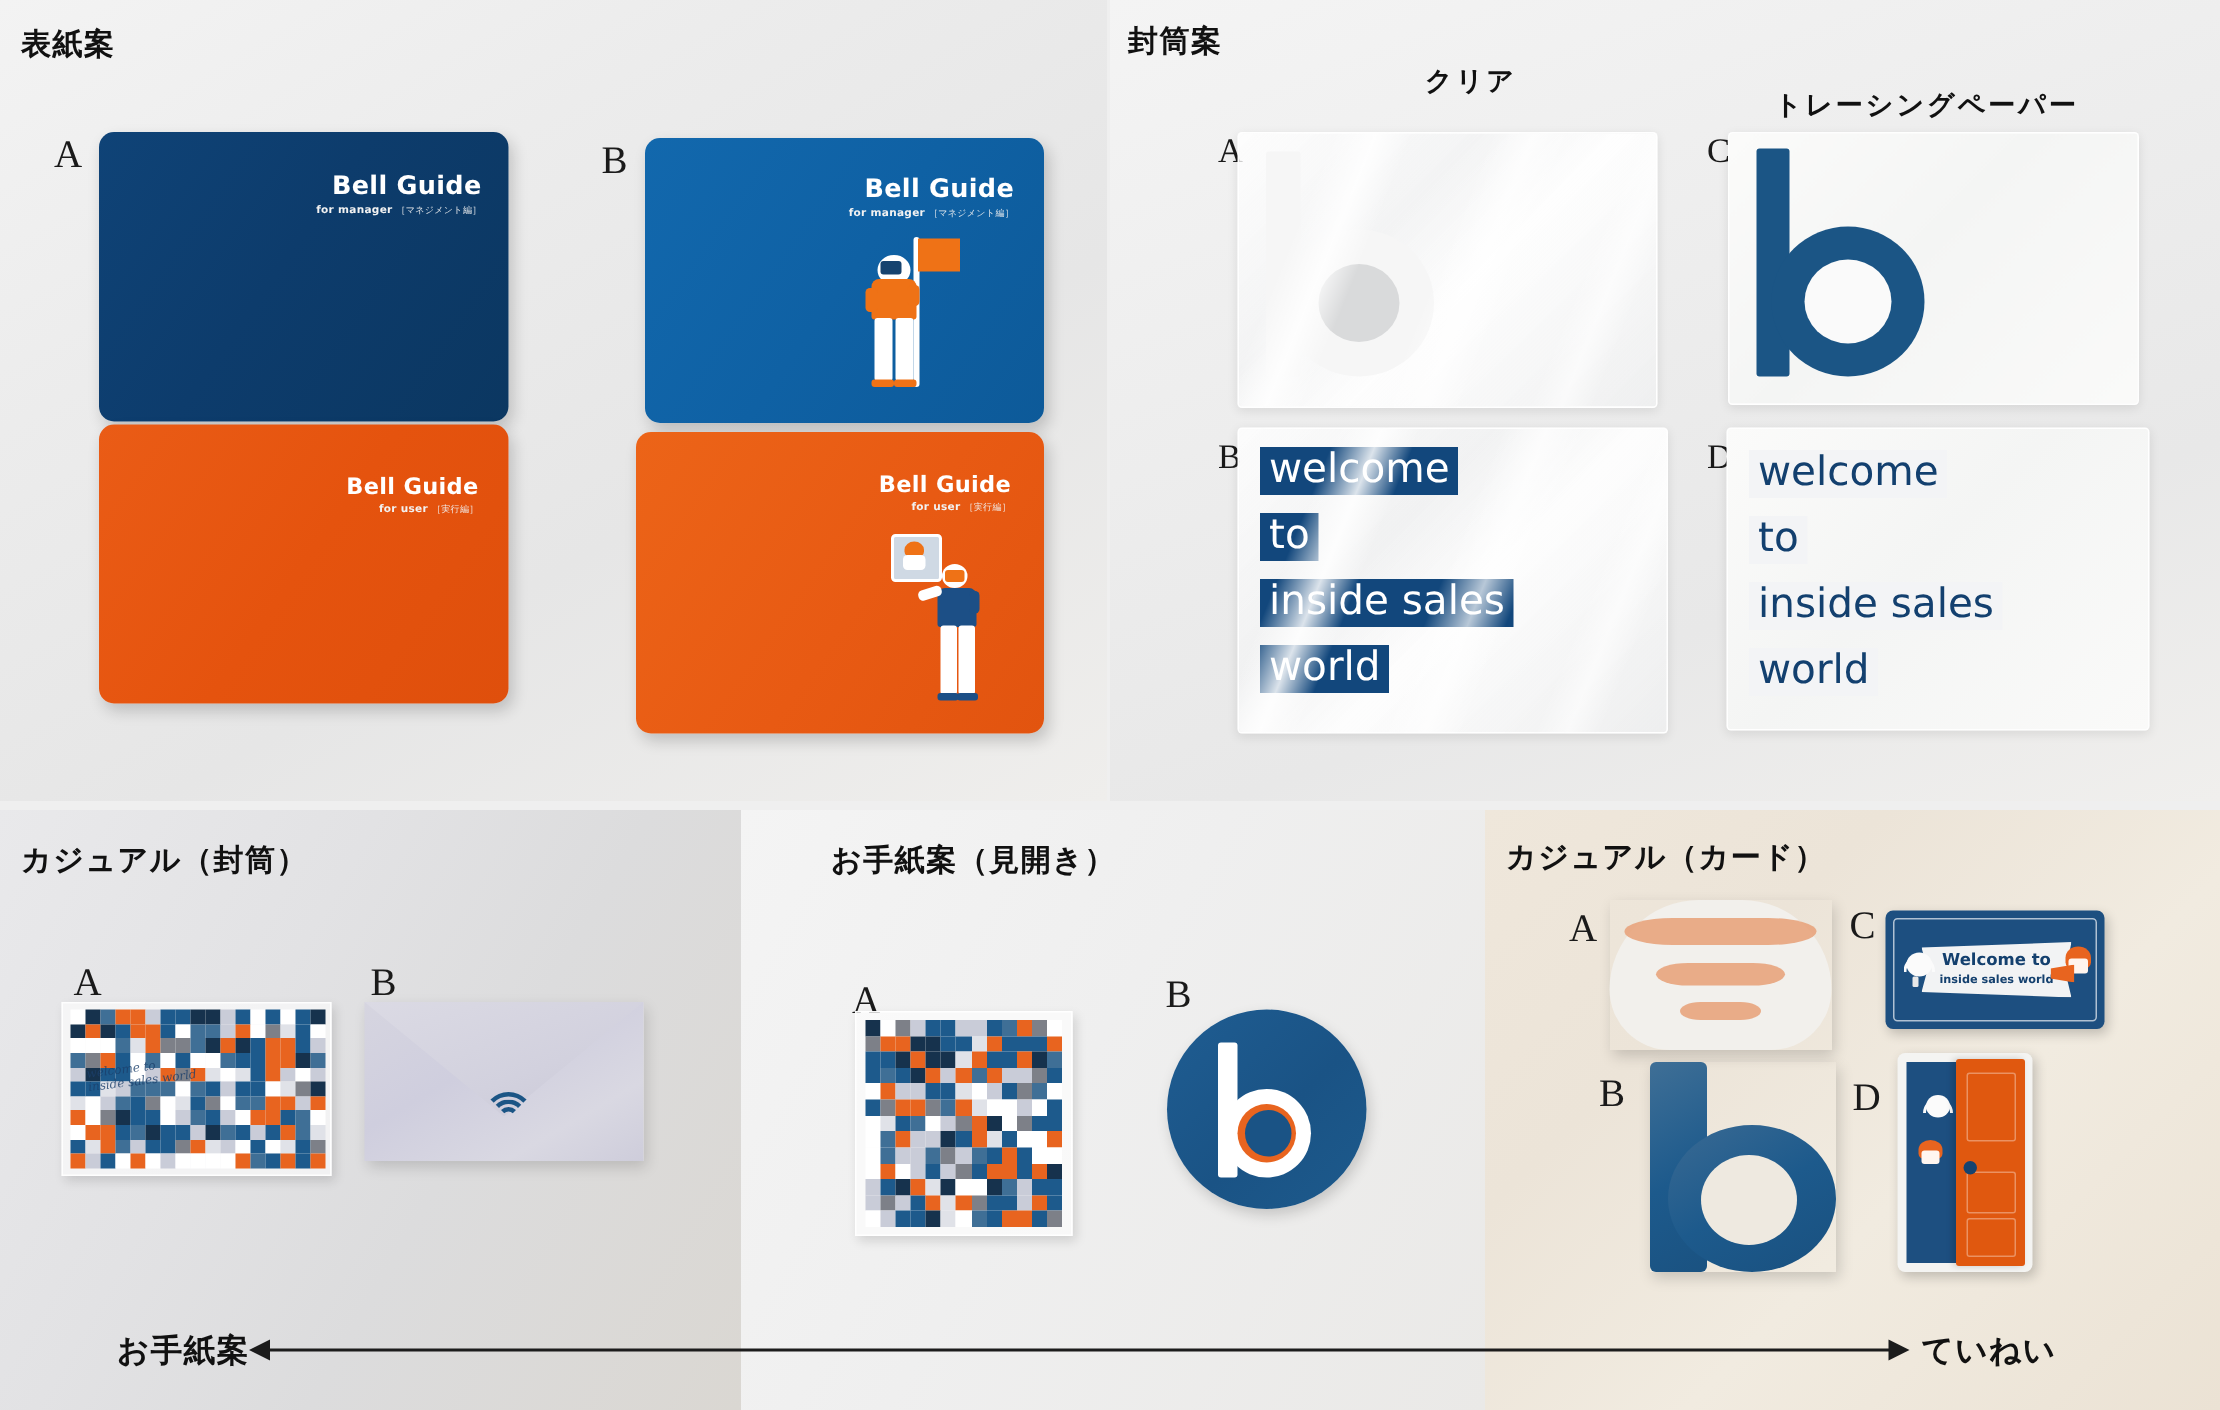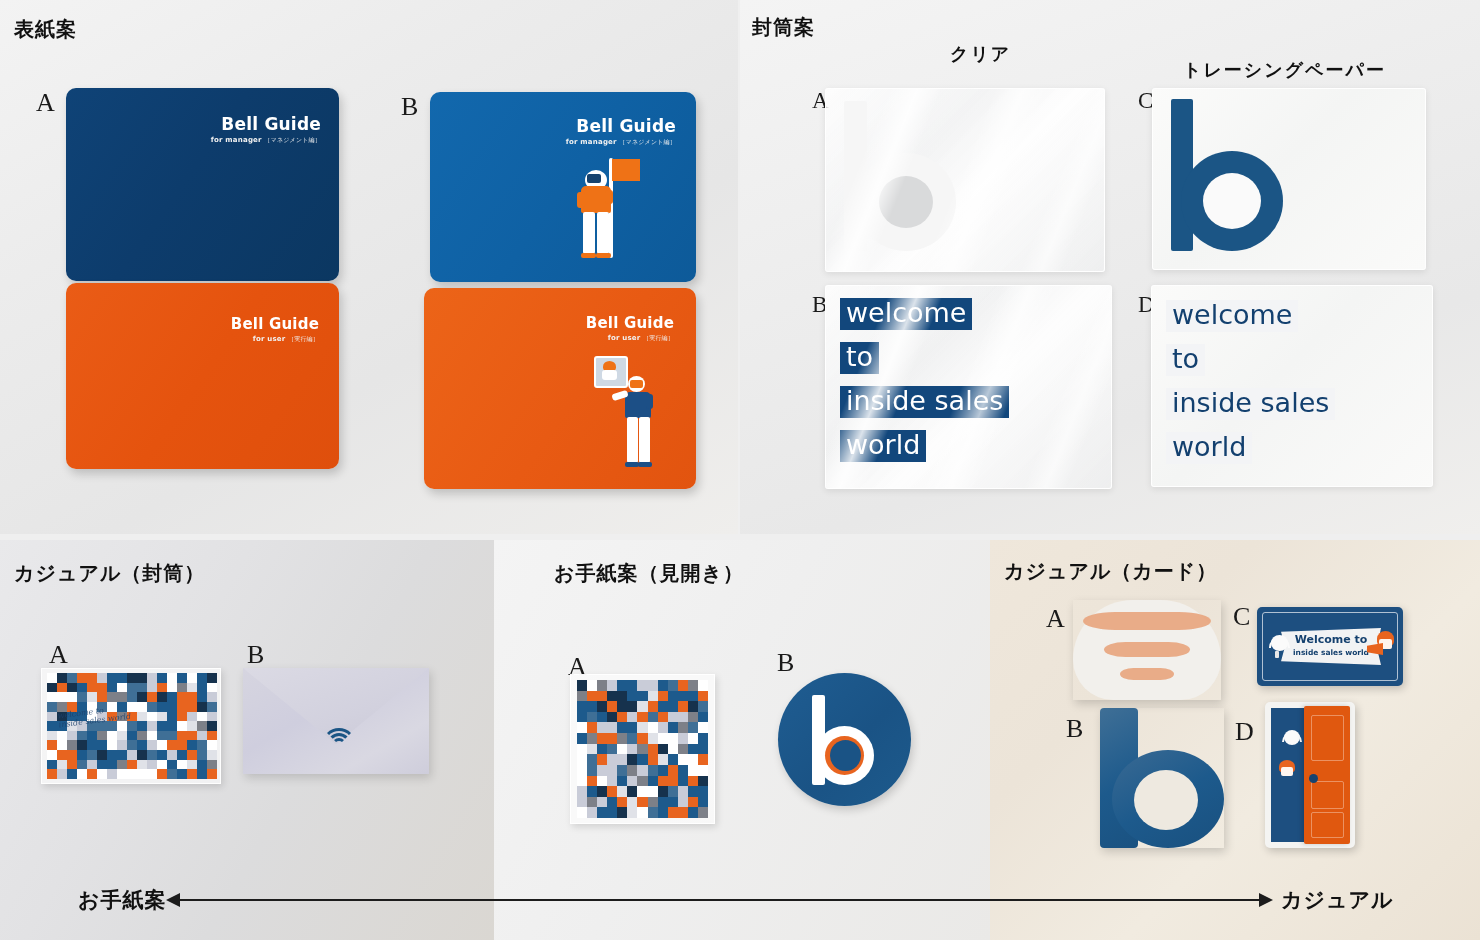--- a/index.html
+++ b/index.html
@@ -691,15 +691,15 @@
         <div class="door-pan" style="left:7px;top:106px;width:31px;height:24px;"></div>
       </div>
       <div class="knob" style="left:44px;top:72px;width:9px;height:9px;"></div>
     </div>
   </div>
 
   <div class="axis"></div>
   <div class="arrow arrow-l"></div>
   <div class="arrow arrow-r"></div>
   <div class="axis-lab" style="left:78px;">お手紙案</div>
-  <div class="axis-lab" style="left:1281px;">カジュアル</div>
+  <div class="axis-lab" style="left:1281px;">ていねい</div>
 
 </div>
 
 </body></html>

